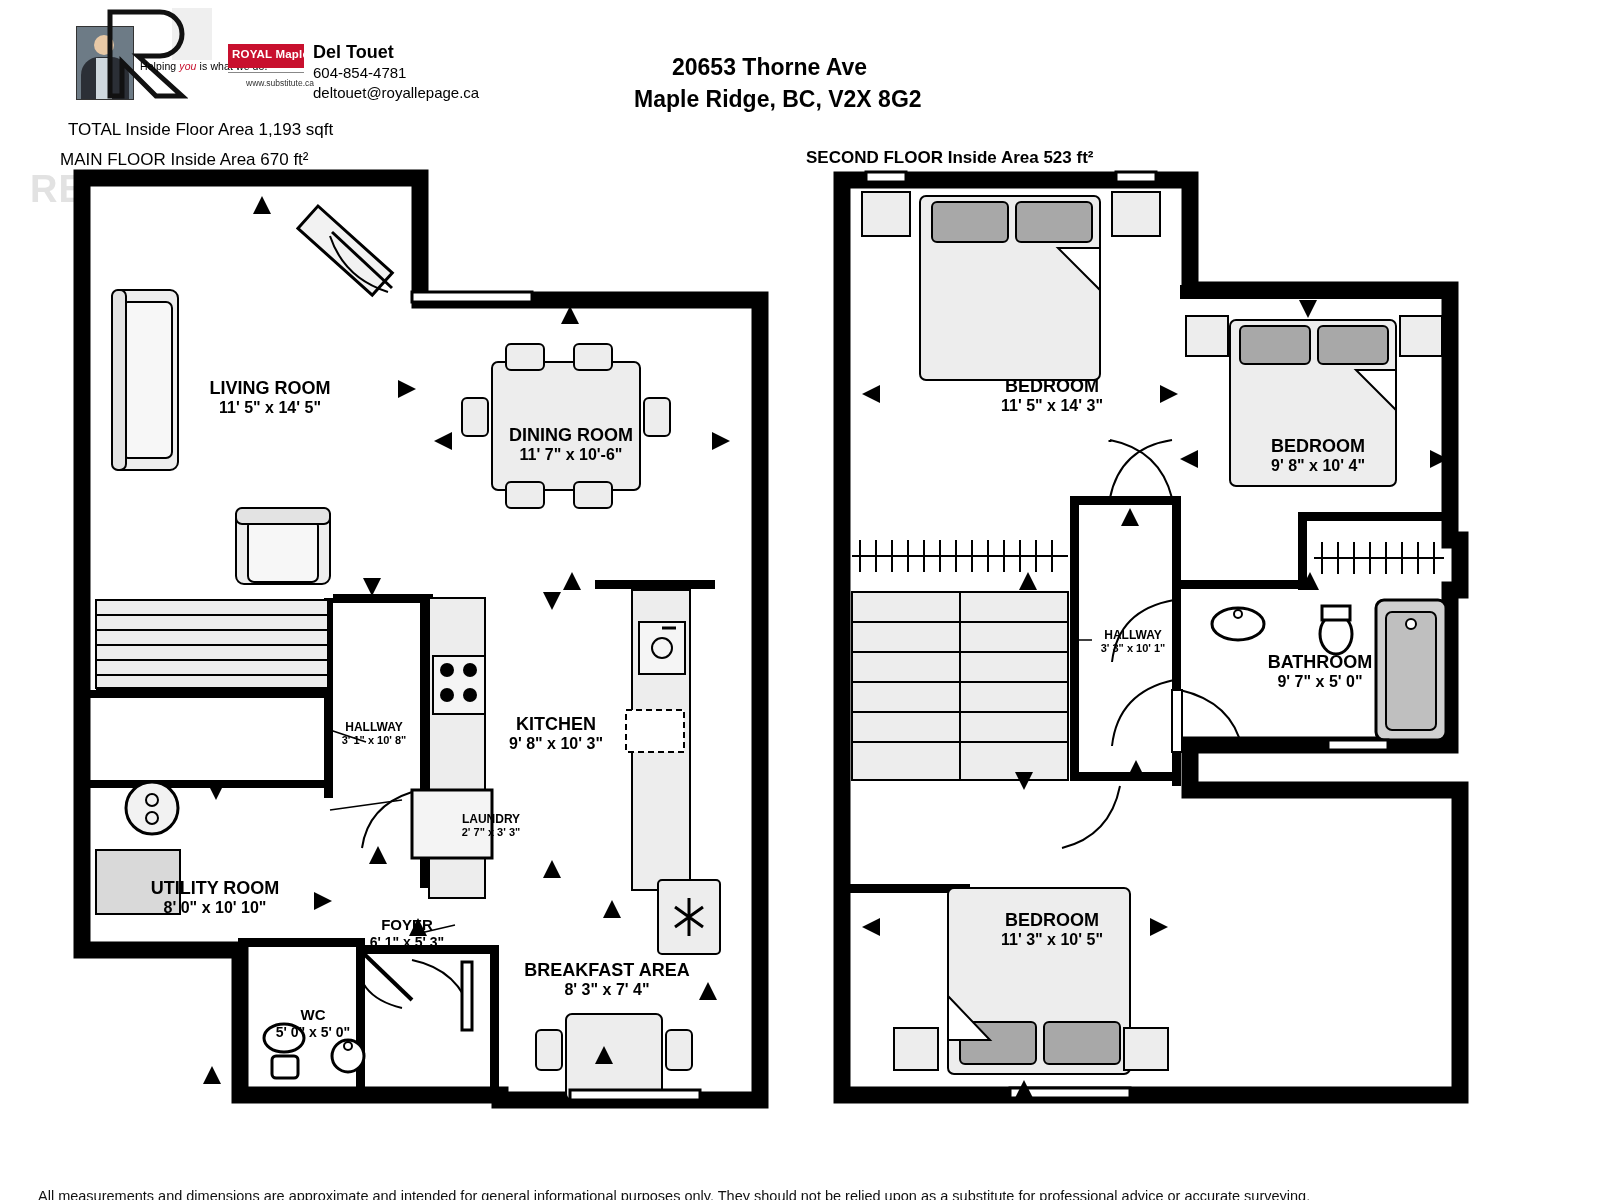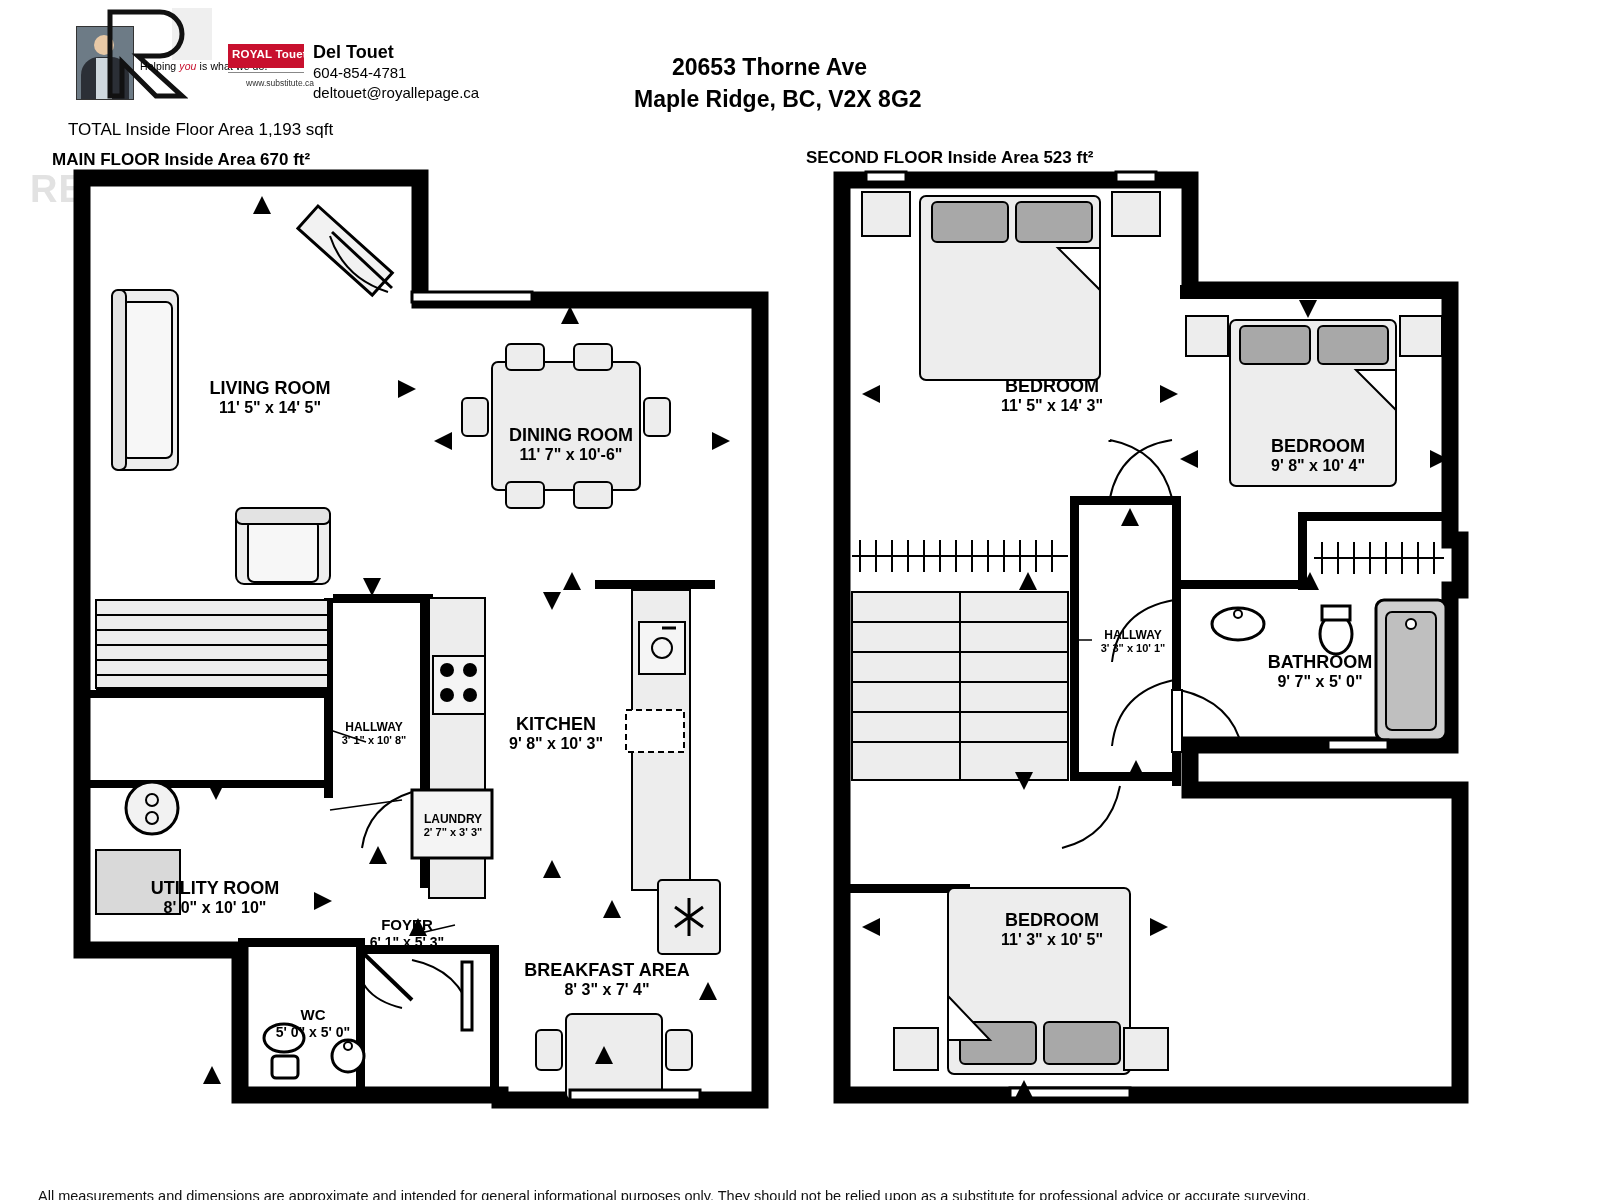--- a/index.html
+++ b/index.html
@@ -29,21 +29,21 @@
   #agent-phone{left:313px;top:64px;font-size:15px;}
   #agent-email{left:313px;top:84px;font-size:15px;}
   #realtor-mark{left:30px;top:168px;font-size:38px;font-weight:bold;color:#e2e2e2;letter-spacing:1px;}
   #realtor-mark .r{font-size:15px;vertical-align:super;}
   #realtor-logo{left:172px;top:8px;width:40px;height:52px;background:#efefef;}
 
   #address-line1{left:672px;top:54px;font-size:23px;font-weight:bold;white-space:nowrap;}
   #address-line2{left:634px;top:86px;font-size:23px;font-weight:bold;white-space:nowrap;}
 
   #total-area{left:68px;top:120px;font-size:17px;}
-  #main-area{left:52px;top:150px;font-size:17px;font-weight:bold;}
+  #main-area{left:60px;top:150px;font-size:17px;font-weight:normal;}
   #second-area{left:806px;top:148px;font-size:17px;font-weight:bold;}
 
   #disclaimer{left:38px;top:1142px;font-size:14.5px;color:#111;white-space:nowrap;margin-top:46px;}
 
   
   .room{position:absolute;text-align:center;line-height:1.18;}
   .room .name{font-weight:bold;}
   .room .dim{font-weight:bold;}
   .r18 .name{font-size:18px;} .r18 .dim{font-size:16px;}
   .r15 .name{font-size:15px;} .r15 .dim{font-size:14px;}
@@ -66,21 +66,21 @@
   <svg width="84" height="92" viewBox="0 0 84 92">
     <path d="M6 88 L6 4 L56 4 A22 22 0 0 1 56 48 L34 48 L78 88 L52 88 L18 54 L18 88 Z" fill="none" stroke="#111" stroke-width="5"></path>
   </svg>
 </div>
 
 <div class="abs" id="helping-text">
   <span>Helping </span><span class="hl">you</span><span> is what we do.</span>
 </div>
 
 <div class="abs" id="lepage-box"></div>
-<div class="abs" id="lepage-text">ROYAL Touet</div>
+<div class="abs" id="lepage-text">ROYAL Maple</div>
 <div class="abs" id="lepage-rule"></div>
 <div class="abs" id="lepage-url">www.substitute.ca</div>
 
 <div class="abs" id="agent-name">Del Touet</div>
 <div class="abs" id="agent-phone">604-854-4781</div>
 <div class="abs" id="agent-email">deltouet@royallepage.ca</div>
 
 <div class="abs" id="realtor-mark"><span>REALTOR</span><span class="r">®</span></div>
 
 <div class="abs" id="address-line1">20653 Thorne Ave</div>
@@ -237,21 +237,21 @@
   <div class="dim">11' 7" x 10'-6"</div>
 </div>
 <div class="room r18 abs" style="left:466px;top:714px;width:180px;">
   <div class="name">KITCHEN</div>
   <div class="dim">9' 8" x 10' 3"</div>
 </div>
 <div class="room r12 abs" style="left:334px;top:720px;width:80px;">
   <div class="name">HALLWAY</div>
   <div class="dim">3' 1" x 10' 8"</div>
 </div>
-<div class="room r12 abs" style="left:410px;top:812px;width:86px;">
+<div class="room r12 abs" style="left:410px;top:812px;width:86px;padding-left:38px;">
   <div class="name">LAUNDRY</div>
   <div class="dim">2' 7" x 3' 3"</div>
 </div>
 <div class="room r18 abs" style="left:120px;top:878px;width:190px;">
   <div class="name">UTILITY ROOM</div>
   <div class="dim">8' 0" x 10' 10"</div>
 </div>
 <div class="room r15 abs" style="left:352px;top:916px;width:110px;">
   <div class="name">FOYER</div>
   <div class="dim">6' 1" x 5' 3"</div>

